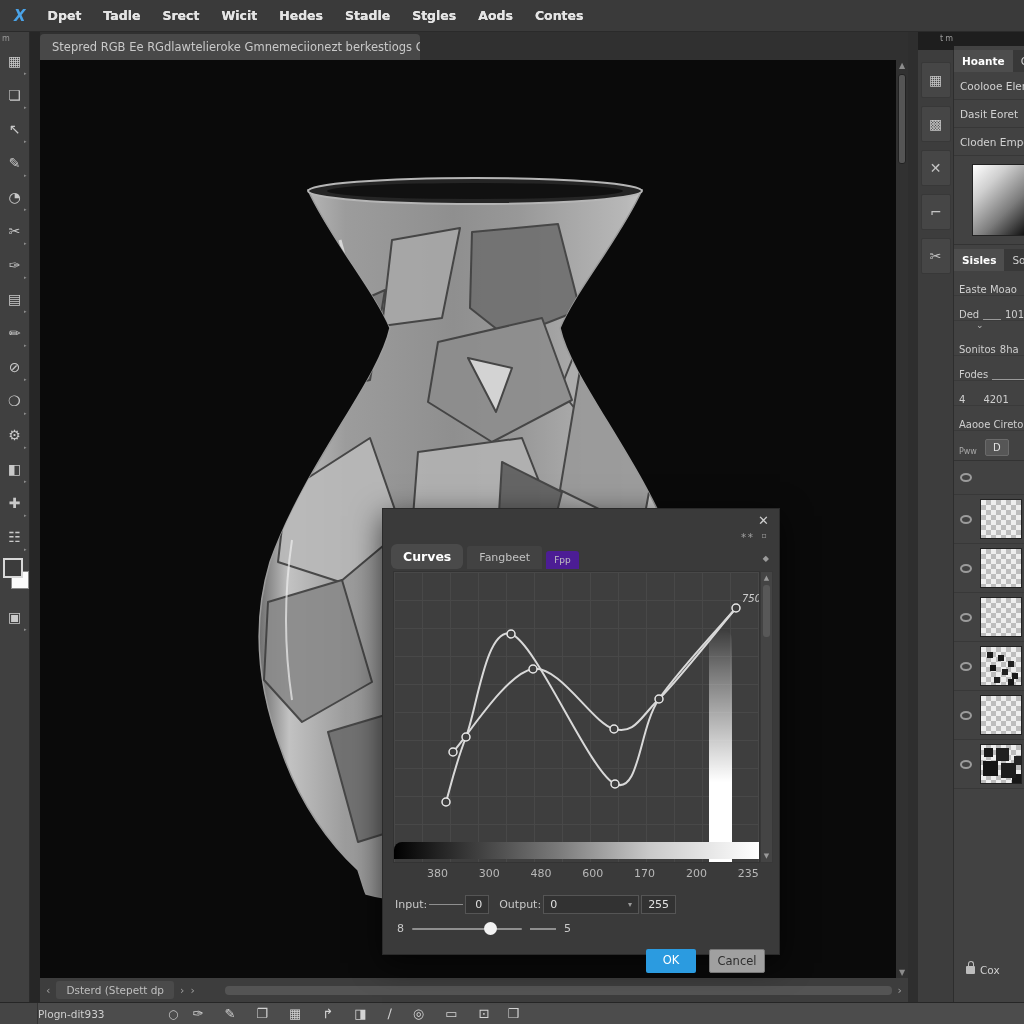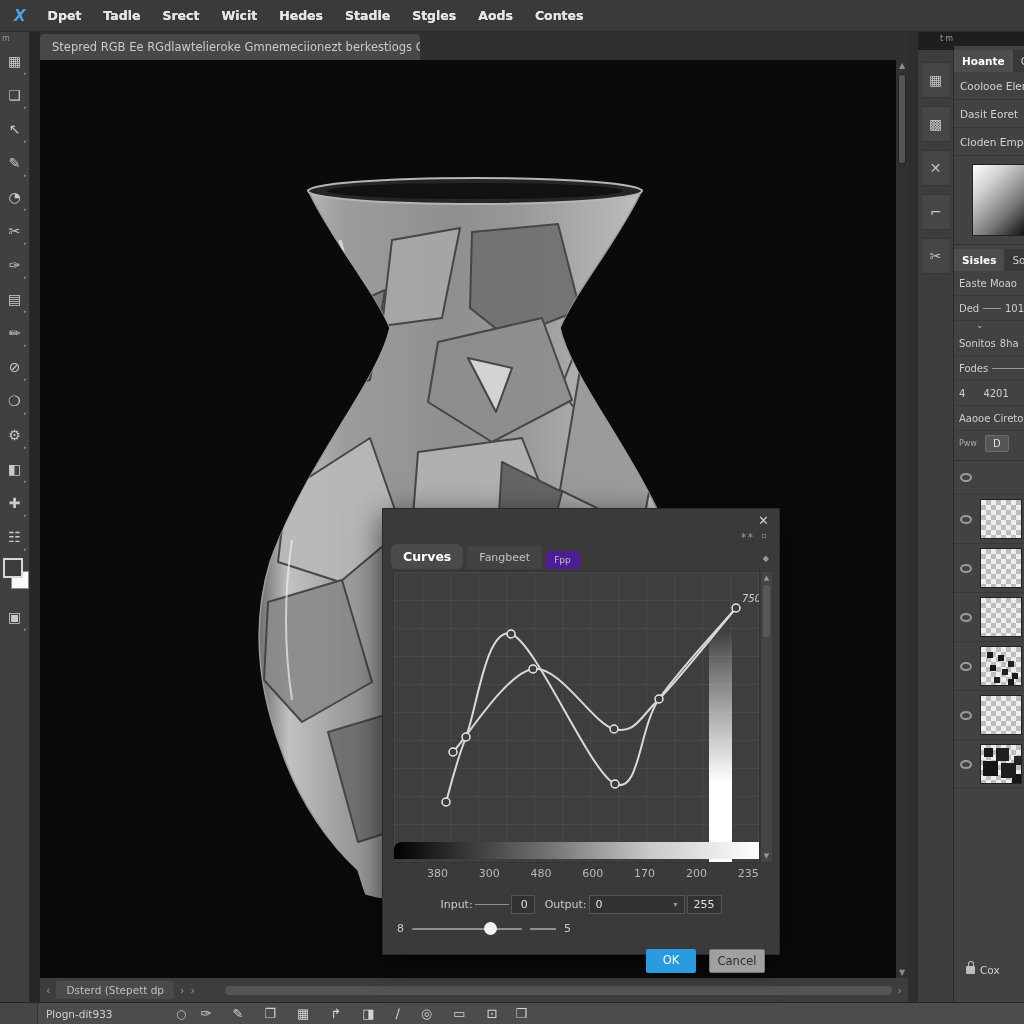--- a/index.html
+++ b/index.html
@@ -54,21 +54,21 @@
     display:flex;align-items:center;justify-content:center;font-size:14px;color:#c4c4c4;cursor:pointer;}
   .right-main{position:absolute;left:954px;top:46px;width:70px;height:956px;background:#424242;overflow:hidden;}
   .rtabs{display:flex;height:26px;align-items:flex-end;}
   .rtab{padding:5px 8px;font-size:10.5px;color:#cfcfcf;background:#383838;white-space:nowrap;cursor:pointer;}
   .rtab.active{background:#4d4d4d;color:#fff;font-weight:bold;}
   .rnav-item{height:28px;line-height:28px;font-size:10.5px;color:#d2d2d2;white-space:nowrap;
     border-bottom:1px solid #373737;padding-left:6px;cursor:pointer;}
   .gradient-swatch{margin:8px 0 8px 18px;width:60px;height:72px;border:1px solid #222;
     background:linear-gradient(135deg,#ffffff 0%,#cfcfcf 28%,#7c7c7c 62%,#000 100%);cursor:pointer;}
   .rsection{border-top:1px solid #333;}
-  .rrow{height:25px;display:flex;align-items:center;gap:4px;font-size:10px;color:#cfcfcf;
+  .rrow{height:25px;display:flex;align-items:flex-end;gap:4px;font-size:10px;color:#cfcfcf;
     padding-left:5px;white-space:nowrap;border-bottom:1px solid #3a3a3a;cursor:default;}
   .rrow .line{display:inline-block;width:22px;border-top:1px solid #9a9a9a;}
   .rrow .line-long{display:inline-block;width:34px;border-top:1px solid #9a9a9a;}
   .mini-btn{background:#565656;border:1px solid #6a6a6a;color:#e2e2e2;font-size:10px;
     padding:2px 7px;border-radius:2px;cursor:pointer;}
   .cursor-glyph{font-size:9px;color:#bbb;padding-left:22px;height:10px;line-height:8px;}
 
   
   .layers{margin-top:4px;border-top:1px solid #333;}
   .layer-row{display:flex;align-items:center;gap:8px;border-bottom:1px solid #383838;padding:4px 2px 4px 6px;cursor:pointer;}
@@ -85,21 +85,21 @@
   .rfooter{position:absolute;left:0;bottom:26px;width:70px;display:flex;align-items:center;gap:5px;
     font-size:10.5px;color:#cfcfcf;padding-left:12px;}
   .lock{width:9px;height:8px;background:#bdbdbd;border-radius:1px;position:relative;}
   .lock::before{content:"";position:absolute;left:1.5px;top:-5px;width:6px;height:6px;border:1.5px solid #bdbdbd;
     border-bottom:none;border-radius:4px 4px 0 0;box-sizing:border-box;}
 
   
   .statusbar{position:absolute;left:0;top:1002px;width:1024px;height:22px;background:#4c4c4c;
     border-top:1px solid #262626;display:flex;align-items:center;z-index:30;}
   .status-left-cell{width:38px;height:100%;background:#454545;border-right:1px solid #333;}
-  .status-text{font-size:10.5px;color:#cfcfcf;margin-left:8px;width:130px;}
+  .status-text{font-size:10.5px;color:#cfcfcf;width:130px;}
   .status-circle{color:#c4c4c4;font-size:12px;margin-right:14px;cursor:pointer;}
   .status-icons{display:flex;gap:21px;}
   .status-icons span{font-size:13px;color:#d2d2d2;cursor:pointer;}
   .status-file{margin-left:18px;font-size:13px;color:#d2d2d2;cursor:pointer;}
 
   
   .dialog{position:absolute;left:382px;top:508px;width:398px;height:447px;background:#3a3a3a;
     border:1px solid #2a2a2a;box-shadow:0 8px 28px rgba(0,0,0,.65);z-index:40;}
   .dlg-titlebar{height:22px;display:flex;justify-content:flex-end;align-items:center;gap:10px;padding:0 10px;}
   .dlg-close{color:#cfcfcf;font-size:13px;cursor:pointer;}
@@ -119,21 +119,21 @@
   .grad-bar{position:absolute;left:0;bottom:3px;width:100%;height:17px;border-radius:8px 0 0 0;
     background:linear-gradient(to right,#000 0%,#222 12%,#7a7a7a 45%,#c9c9c9 70%,#fff 100%);}
   .curve-svg{position:absolute;left:0;top:0;}
   .gscroll{width:13px;height:292px;background:#444;display:flex;flex-direction:column;align-items:center;
     justify-content:space-between;padding:2px 0;border:1px solid #383838;}
   .gscroll span{font-size:7px;color:#999;cursor:pointer;}
   .gscroll .gthumb{width:7px;flex:0 0 52px;background:#585858;border-radius:3px;margin-top:3px;cursor:grab;}
   .gscroll .gspace{flex:1;}
   .axis-row{position:relative;height:20px;margin:2px 16px 0 10px;}
   .axis-tick{position:absolute;top:2px;transform:translateX(-50%);font-size:11px;color:#b8b8b8;}
-  .io-row{display:flex;align-items:center;gap:2px;padding:10px 12px 0 12px;font-size:11px;color:#c9c9c9;justify-content:center;}
+  .io-row{display:flex;align-items:center;gap:2px;padding:10px 12px 0 12px;font-size:11px;color:#c9c9c9;}
   .io-line{display:inline-block;width:34px;border-top:1px solid #8f8f8f;}
   .io-box{background:#323232;border:1px solid #555;color:#e0e0e0;font-size:11px;padding:2px 6px;min-width:24px;text-align:right;}
   .io-select{background:#323232;border:1px solid #555;color:#e0e0e0;font-size:11px;padding:2px 6px;width:96px;
     display:flex;justify-content:space-between;align-items:center;cursor:pointer;}
   .io-select .car{font-size:8px;color:#9a9a9a;}
   .slider-row{display:flex;align-items:center;gap:8px;padding:8px 12px 0 14px;font-size:11px;color:#c9c9c9;}
   .slider-track{position:relative;width:110px;height:2px;background:#8f8f8f;border-radius:1px;cursor:pointer;}
   .slider-handle{position:absolute;left:72px;top:-6px;width:13px;height:13px;background:#f2f2f2;border-radius:50%;cursor:grab;}
   .slider-tail{width:26px;height:2px;background:#8f8f8f;}
   .btn-row{display:flex;justify-content:flex-end;gap:13px;padding:14px 14px 0 0;}

